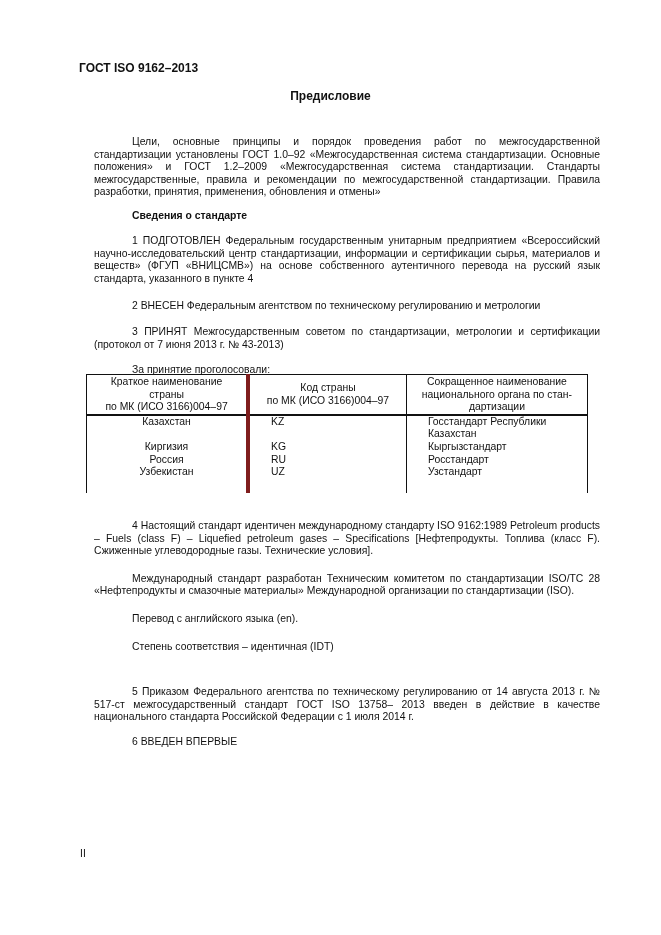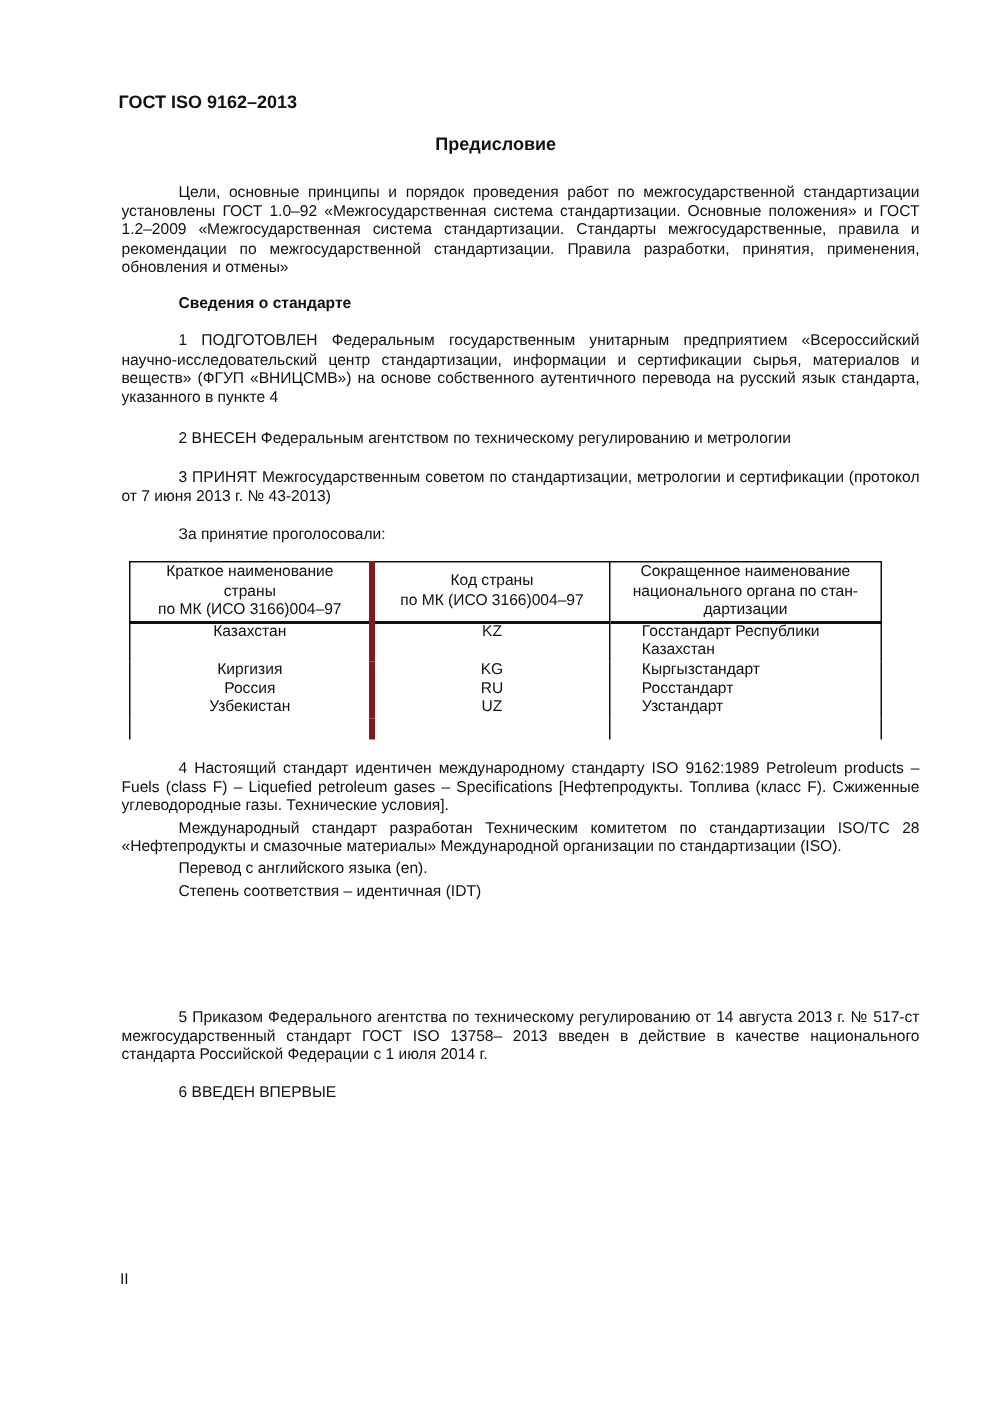--- a/index.html
+++ b/index.html
@@ -10,30 +10,30 @@
   }
   .page-header {
     position: absolute; left: 79px; top: 62px;
     font-weight: bold; font-size: 12px;
   }
   .page-title {
     position: absolute; left: 0; width: 661px; top: 90px;
     text-align: center; font-weight: bold; font-size: 12px;
   }
   .block { position: absolute; left: 79px; width: 536px; text-align: justify; }
-  .block p { margin: 2px; text-indent: 38px; }
+  .block p { margin: 15px; text-indent: 38px; }
   .subhead { font-weight: bold; }
   .table-wrap { position: absolute; left: 86px; top: 374px; width: 502px; }
   table { border-collapse: collapse; width: 502px; font-size: 10.4px; line-height: 12.6px; }
   th {
     font-weight: normal; text-align: center; vertical-align: middle;
     border: 1px solid #111; border-bottom: 2px solid #111; padding: 1px 3px 0 3px;
   }
   td { vertical-align: top; padding: 0 21px; border-left: 1px solid #111; border-right: 1px solid #111; }
-  td.c { text-align: center; }
+  td.c { }
   th.col1, td.col1 { width: 151px; text-align: center; }
   th.col2, td.col2 { width: 167px; border-left: 4px solid #7f1d1d; }
   th.col3, td.col3 { width: 170px; border-radius: 11px; }
   tr.pad td { height: 14px; }
   .page-number { position: absolute; left: 80px; top: 848px; font-size: 10.4px; }
 </style>
 </head>
 <body>
 
 <div class="page-header">ГОСТ ISO 9162–2013</div>

